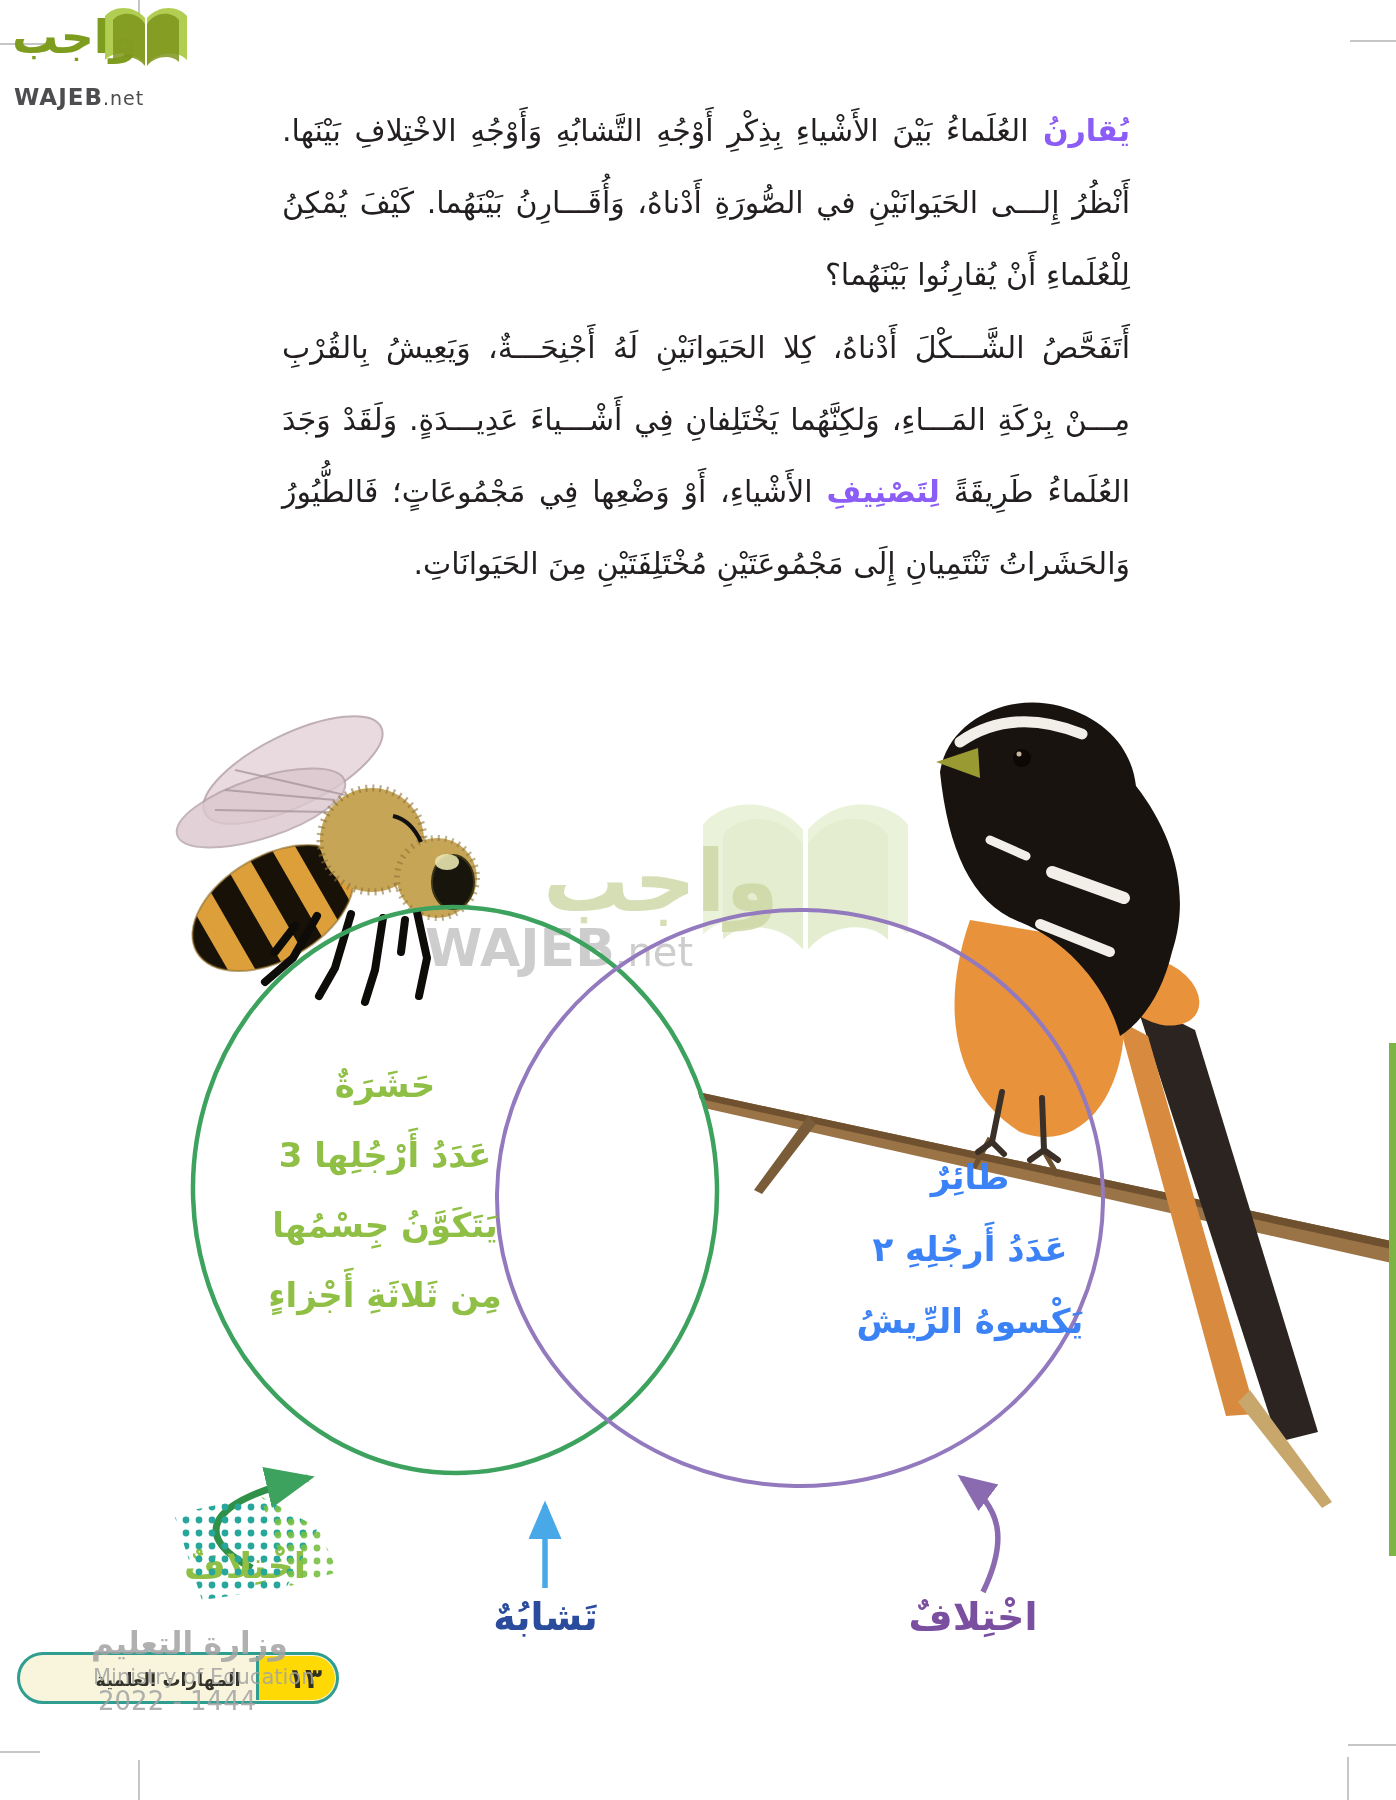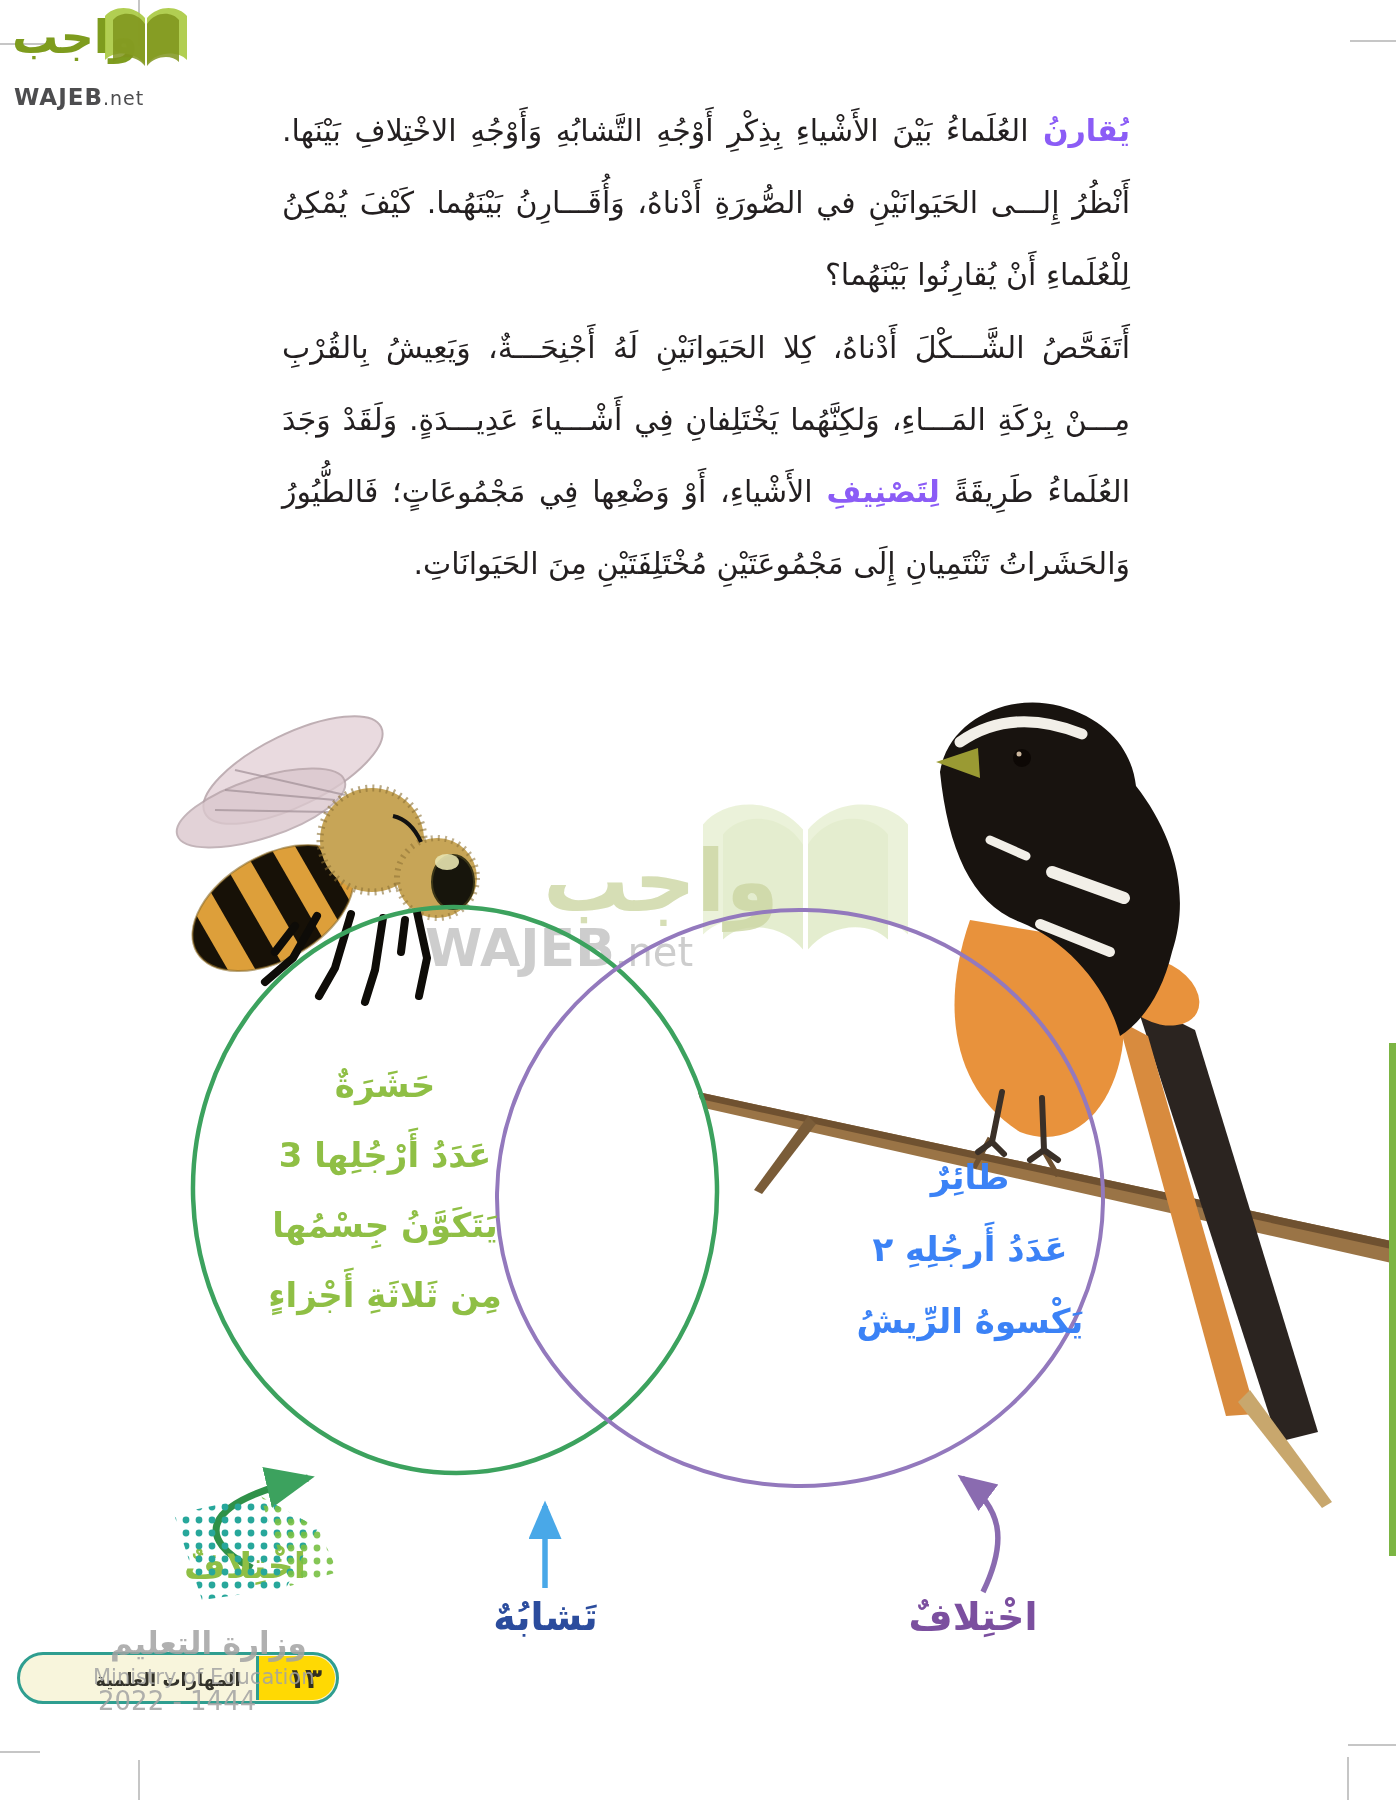--- a/index.html
+++ b/index.html
@@ -38,21 +38,21 @@
   
   .badge{position:absolute;left:17px;top:1652px;width:322px;height:52px;background:#f8f5dc;
          border:3px solid #2f9e90;border-radius:28px;box-sizing:border-box;}
   .badge-label{position:absolute;left:48px;top:14px;width:200px;text-align:center;direction:rtl;
                font-size:18px;font-weight:bold;color:#33322a;}
   .badge-num{position:absolute;right:1px;top:1px;bottom:1px;width:60px;background:#ffd903;
              border-left:3px solid #2f9e90;border-radius:0 24px 24px 0;
              display:flex;align-items:center;justify-content:center;
              font-size:28px;font-weight:bold;color:#33301f;padding-left:16px;}
   .gray-wm{position:absolute;color:#a3a3a3;opacity:.85;line-height:1;z-index:6;}
-  .gwm-ar{left:110px;top:1628px;font-size:31px;font-weight:bold;direction:rtl;}
+  .gwm-ar{left:91px;top:1628px;font-size:31px;font-weight:bold;direction:rtl;}
   .gwm-en{left:93px;top:1667px;font-size:21px;}
   .gwm-yr{left:98px;top:1688px;font-size:26px;}
   
   .edge-bar{position:absolute;right:0;top:1043px;width:7px;height:513px;background:#7cb543;}
   svg{display:block;}
 </style>
 </head>
 <body>
 
 <div class="page">

